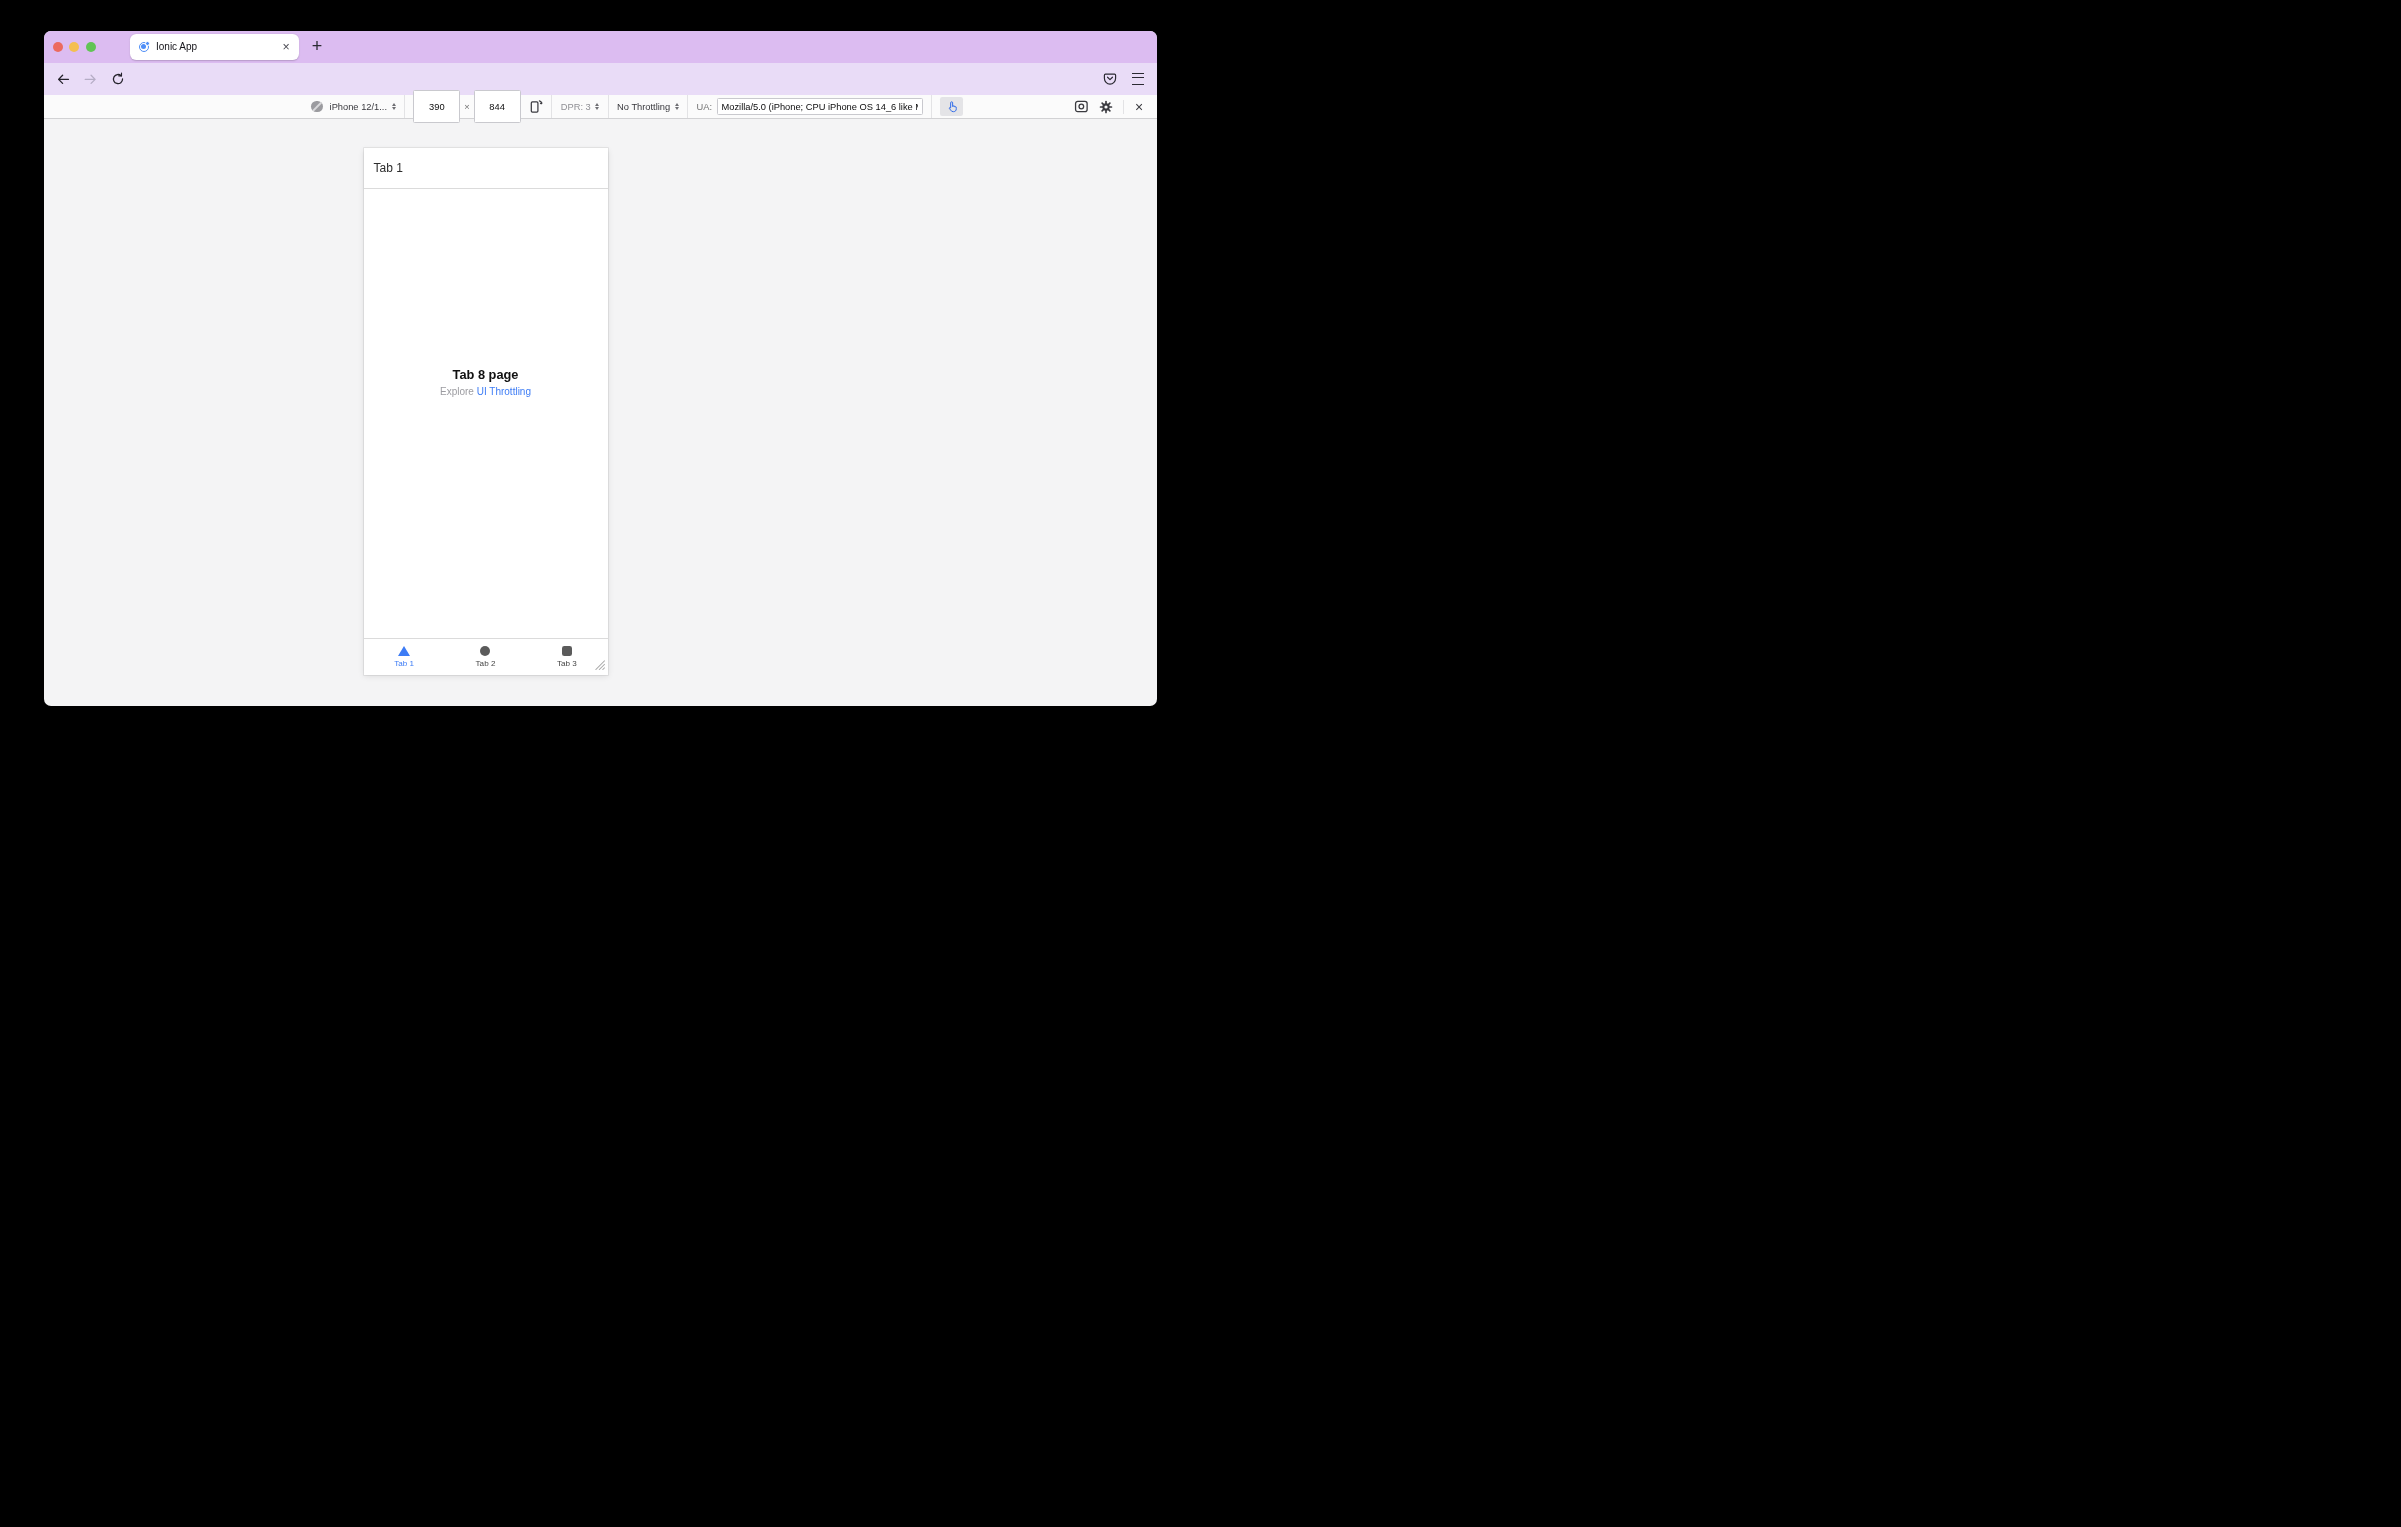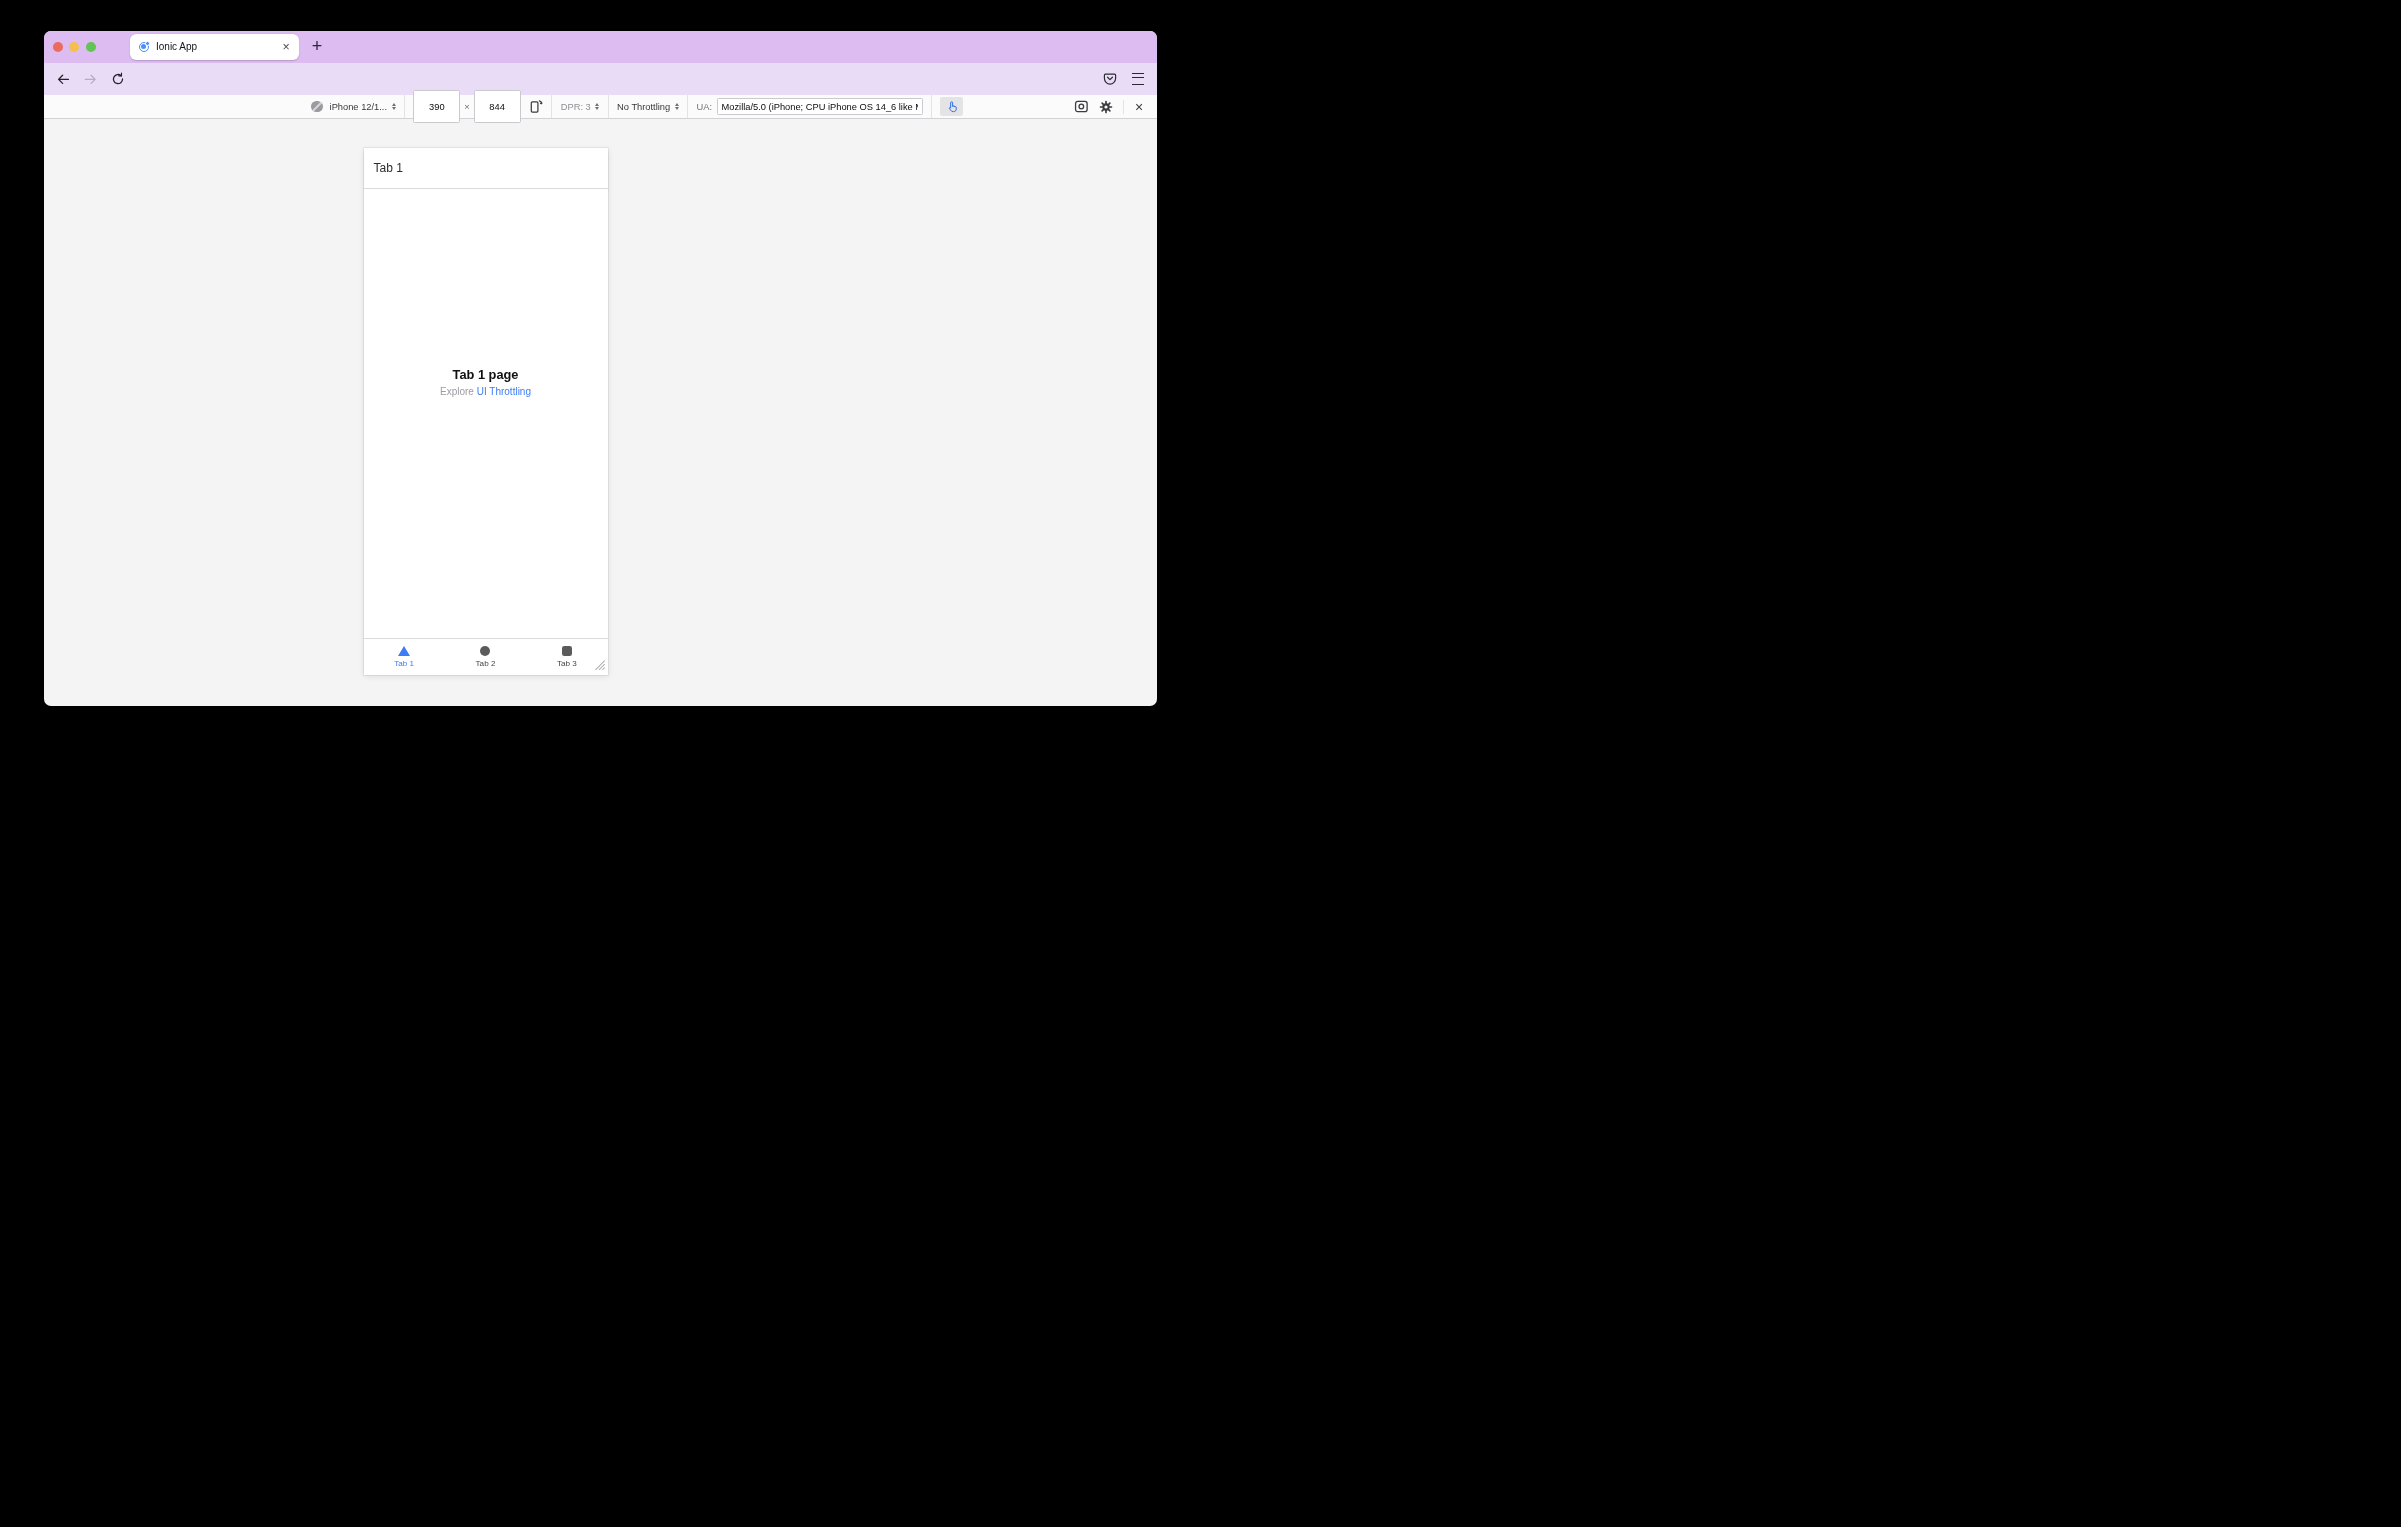--- a/index.html
+++ b/index.html
@@ -212,21 +212,21 @@
 
     <div class="content">
       <div class="phone">
 
         <div class="phone-header">
           <span>Tab 1</span>
         </div>
 
         <div class="phone-body">
           <div class="explore">
-            <h2>Tab 1 page</h2>
+            <h2>Tab 8 page</h2>
             <p><span>Explore</span> <a href="#">UI Throttling</a></p>
           </div>
         </div>
 
         <div class="phone-tabbar">
           <div class="tabitem active">
             <span class="ico-tri"></span>
             <span>Tab 1</span>
           </div>
           <div class="tabitem">

